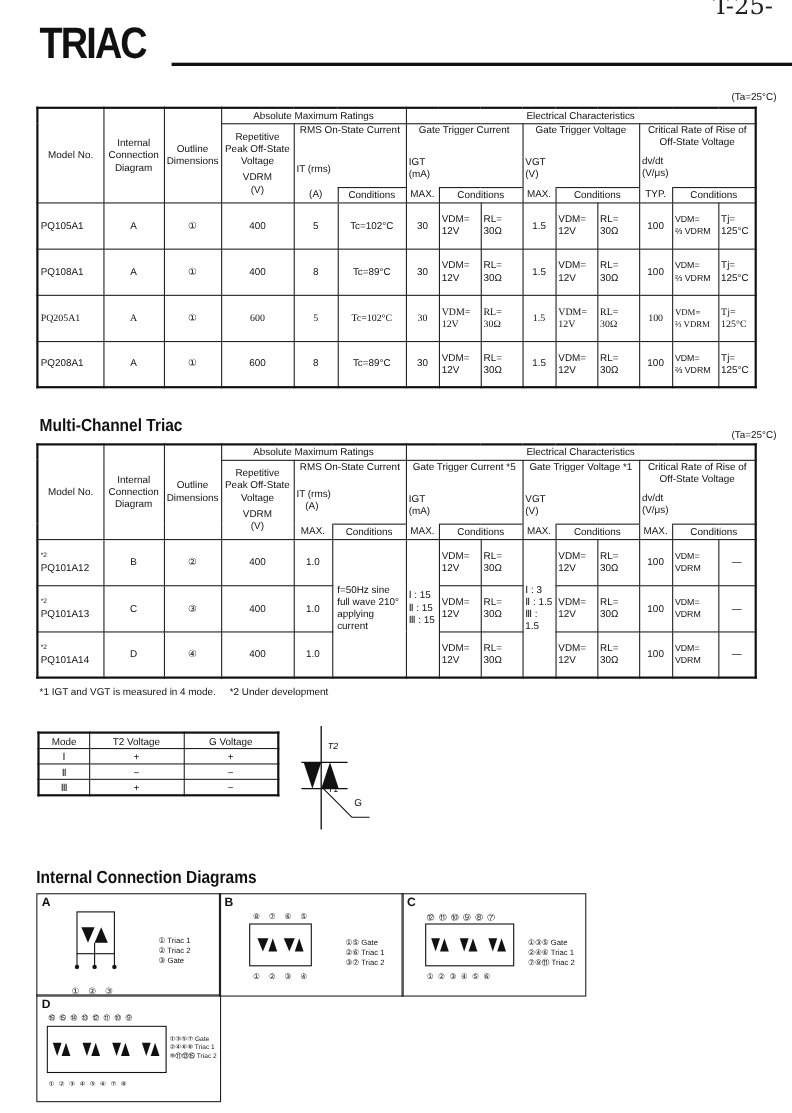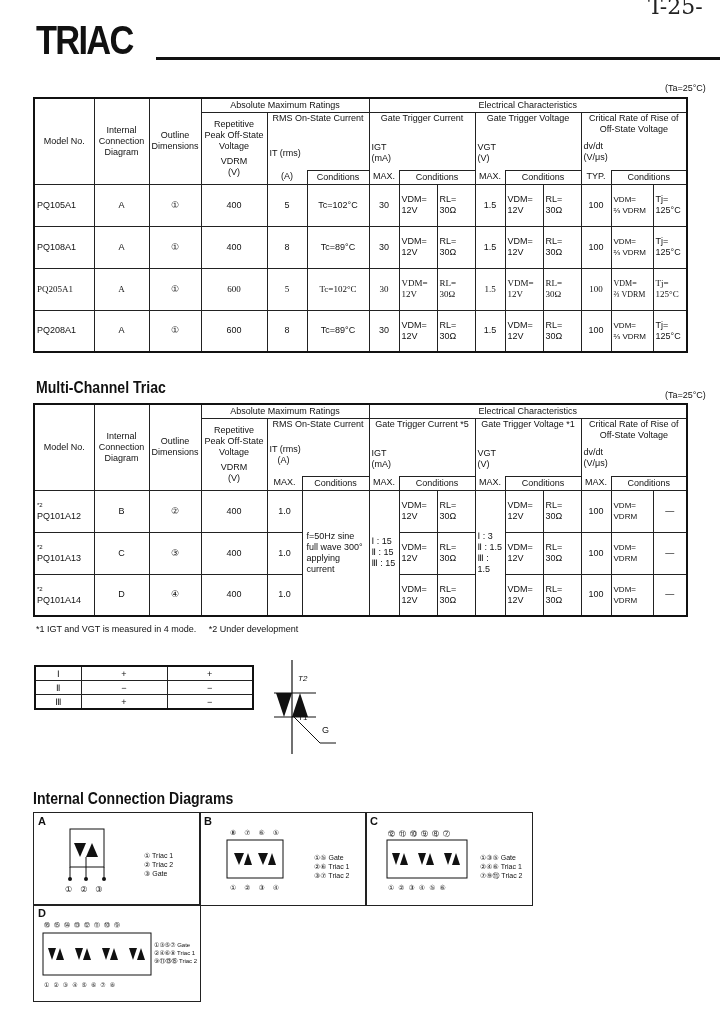--- a/index.html
+++ b/index.html
@@ -229,21 +229,21 @@
     <td colspan="2">Conditions</td>
     <td style="border-top:none;">MAX.</td>
     <td colspan="2">Conditions</td>
   </tr>
   <tr style="height:42px;">
     <td class="model"><span class="sup" style="display:block; font-weight:normal;">*2</span><span>PQ101A12</span></td>
     <td>B</td>
     <td>②</td>
     <td>400</td>
     <td>1.0</td>
-    <td rowspan="3" class="cond" style="padding-left:4px;">f=50Hz sine full wave 300° applying current</td>
+    <td rowspan="3" class="cond" style="padding-left:4px;">f=50Hz sine full wave 210° applying current</td>
     <td rowspan="3" class="cond" style="white-space:pre-line; font-size:9px;">Ⅰ : 15
 Ⅱ : 15
 Ⅲ : 15</td>
     <td class="cond"><span>VDM=</span><span class="r">12V</span></td>
     <td class="cond"><span>RL=</span><span class="r">30Ω</span></td>
     <td rowspan="3" class="cond" style="white-space:pre-line; font-size:9px;">Ⅰ : 3
 Ⅱ : 1.5
 Ⅲ : 1.5</td>
     <td class="cond"><span>VDM=</span><span class="r">12V</span></td>
     <td class="cond"><span>RL=</span><span class="r">30Ω</span></td>
@@ -288,20 +288,25 @@
   <span>*2 Under development</span>
 </div>
 
 <table class="mode">
   <colgroup>
       <col style="width:46px">
       <col style="width:86px">
       <col style="width:86px">
     </colgroup>
   <tbody>
+      <tr>
+        <td>Mode</td>
+        <td>T2 Voltage</td>
+        <td>G Voltage</td>
+      </tr>
   <tr>
         <td>Ⅰ</td>
         <td>+</td>
         <td>+</td>
       </tr>
   <tr>
         <td>Ⅱ</td>
         <td>−</td>
         <td>−</td>
       </tr>
@@ -334,21 +339,21 @@
     <rect x="10" y="2" width="34" height="38" fill="none" stroke="#111" stroke-width="1"></rect>
     <polygon points="14,16 26,16 20,30" fill="#111"></polygon>
     <polygon points="26,30 38,30 32,16" fill="#111"></polygon>
     <line x1="10" y1="40" x2="10" y2="52" stroke="#111"></line>
     <line x1="26" y1="30" x2="26" y2="52" stroke="#111"></line>
     <line x1="44" y1="40" x2="44" y2="52" stroke="#111"></line>
     <circle cx="10" cy="52" r="2" fill="#111"></circle>
       <circle cx="26" cy="52" r="2" fill="#111"></circle>
       <circle cx="44" cy="52" r="2" fill="#111"></circle>
   </svg>
-  <div style="position:absolute; left:31px; top:72px; font-size:8px; letter-spacing:8px;"><span>①</span><span>②</span><span>③</span></div>
+  <div style="position:absolute; left:31px; top:84px; font-size:8px; letter-spacing:8px;"><span>①</span><span>②</span><span>③</span></div>
   <div class="legend" style="left:110px; top:38px;">
     <div>① Triac 1</div>
     <div>② Triac 2</div>
     <div>③ Gate</div>
   </div>
 </div>
 
 <div class="diag-box" style="left:199px; top:812px; width:166px; height:92px;">
   <div class="diag-letter">B</div>
   <div style="position:absolute; left:30px; top:16px; font-size:7px; letter-spacing:8px;"><span>⑧</span><span>⑦</span><span>⑥</span><span>⑤</span></div>

